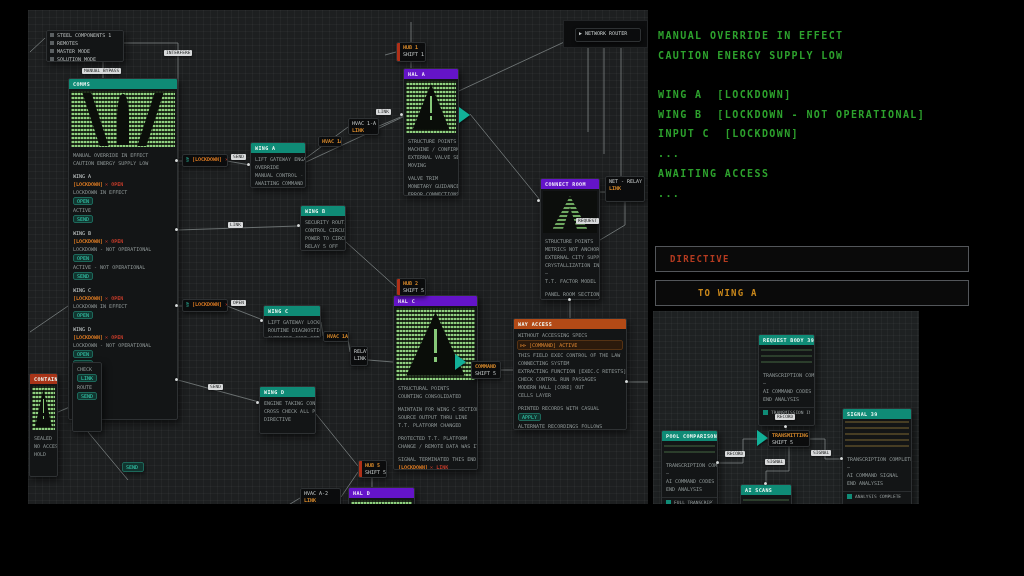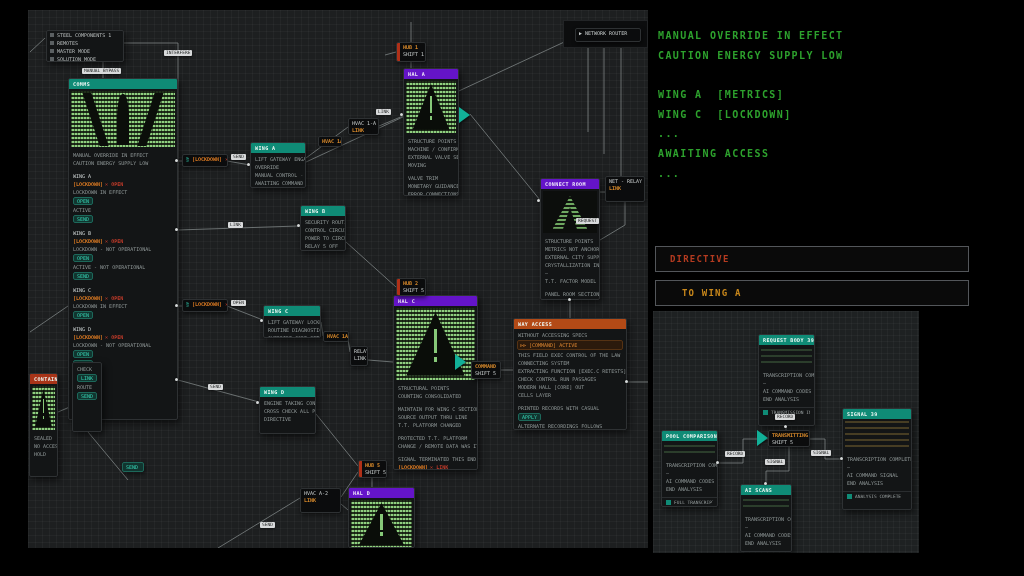--- a/index.html
+++ b/index.html
@@ -1,17 +1,17 @@
 <!DOCTYPE html>
 <html><head>
 <meta charset="utf-8">
 <style>
   html,body{margin:0;padding:0;background:#000;}
   *{box-sizing:border-box;}
-  .stage{position:relative;width:1024px;height:576px;background:#000;overflow:hidden;
+  .stage{position:relative;width:1024px;height:504px;background:#000;overflow:hidden;
          font-family:"DejaVu Sans Mono","Liberation Mono",monospace;}
 
   
   .canvas{position:absolute;left:28px;top:10px;width:620px;height:538px;overflow:hidden;
     background-color:#1d1f20;
     background-image:linear-gradient(rgba(255,255,255,.03) 1px,transparent 1px),
                      linear-gradient(90deg,rgba(255,255,255,.03) 1px,transparent 1px);
     background-size:7px 7px;}
   .wires{position:absolute;left:0;top:0;pointer-events:none;}
   .wires polyline{fill:none;stroke:#8f9595;stroke-width:.8;opacity:.85;}
@@ -84,21 +84,21 @@
   .nfoot .ft{font-size:4.5px;color:#9aa1a1;white-space:nowrap;overflow:hidden;}
 
   
   .term{position:absolute;left:658px;top:26px;width:360px;}
   .tline{height:19.7px;line-height:19.7px;font-size:10px;font-weight:bold;letter-spacing:1.4px;
         color:#2da12d;white-space:pre;}
   .btn{position:absolute;left:655px;width:314px;height:26px;background:#0a0a0a;
        border:1px solid #53565a;display:flex;align-items:center;font-size:9px;font-weight:bold;
        letter-spacing:1.2px;cursor:pointer;}
   .btn.rec{top:246px;padding-left:14px;color:#b53b20;}
-  .btn.wing{top:280px;padding-left:26px;color:#c8871b;}
+  .btn.wing{top:280px;padding-left:42px;color:#c8871b;}
 
   .subpanel{position:absolute;left:653px;top:311px;width:266px;height:242px;overflow:hidden;
     background-color:#1e2122;
     background-image:linear-gradient(rgba(255,255,255,.03) 1px,transparent 1px),
                      linear-gradient(90deg,rgba(255,255,255,.03) 1px,transparent 1px);
     background-size:6px 6px;}
 </style>
 </head>
 <body>
 
@@ -479,24 +479,25 @@
   </div>
 
   <div class="term">
 
       <div class="tline">MANUAL OVERRIDE IN EFFECT</div>
 
       <div class="tline">CAUTION ENERGY SUPPLY LOW</div>
 
       <div class="tline"></div>
 
-      <div class="tline">WING A  [METRICS]</div>
-
-
-      <div class="tline">WING C  [LOCKDOWN]</div>
+      <div class="tline">WING A  [LOCKDOWN]</div>
+
+      <div class="tline">WING B  [LOCKDOWN - NOT OPERATIONAL]</div>
+
+      <div class="tline">INPUT C  [LOCKDOWN]</div>
 
 
       <div class="tline">...</div>
 
       <div class="tline">AWAITING ACCESS</div>
 
       <div class="tline">...</div>
 
   </div>
 

